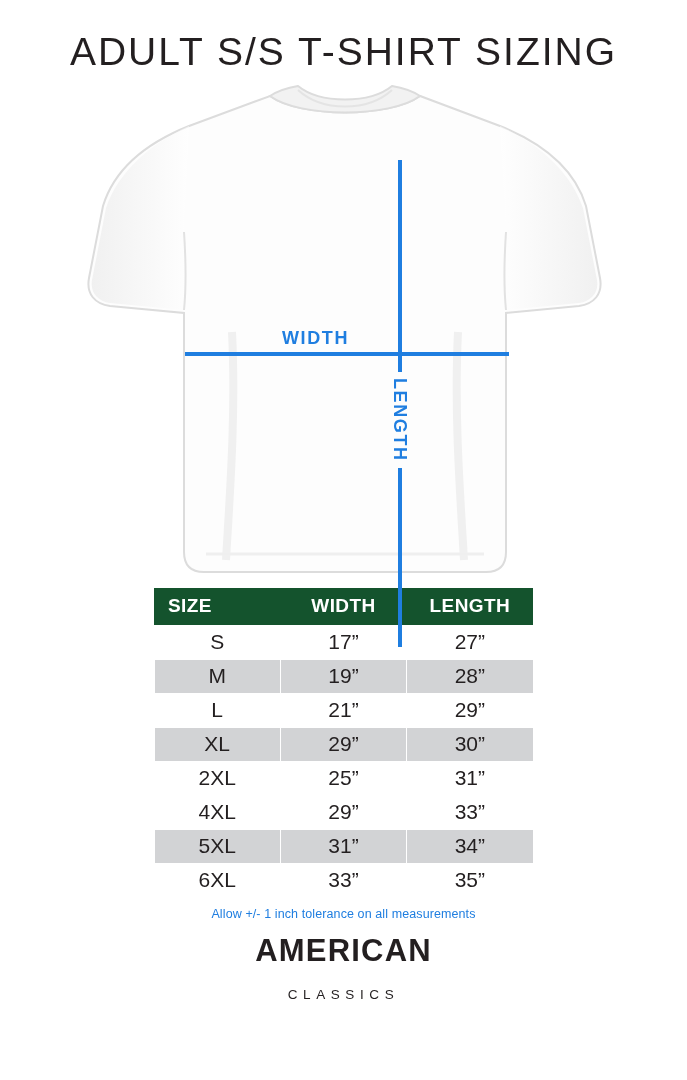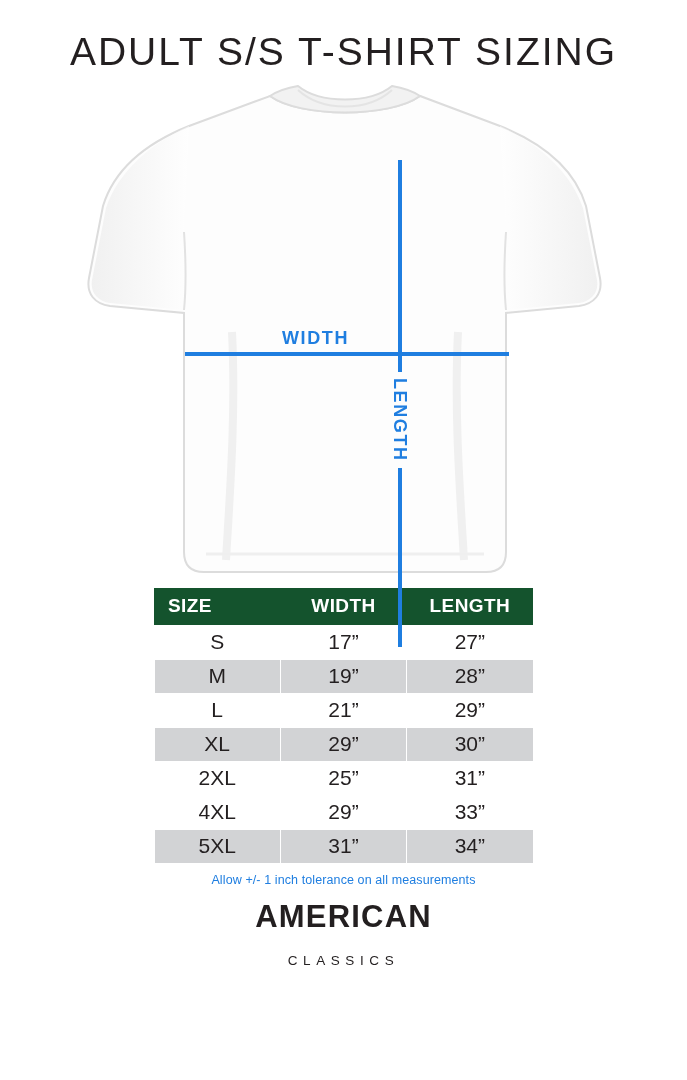--- a/index.html
+++ b/index.html
@@ -258,20 +258,25 @@
         <tr class="odd">
           <td>4XL</td>
           <td>29”</td>
           <td>33”</td>
         </tr>
         <tr class="even">
           <td>5XL</td>
           <td>31”</td>
           <td>34”</td>
         </tr>
+        <tr class="odd">
+          <td>6XL</td>
+          <td>33”</td>
+          <td>35”</td>
+        </tr>
       </tbody>
     </table>
   </div>
 
   <div class="tolerance">Allow +/- 1 inch tolerance on all measurements</div>
 
   <div class="brand">
     <div class="brand-main">AMERICAN</div>
     <div class="brand-sub">CLASSICS</div>
   </div>

